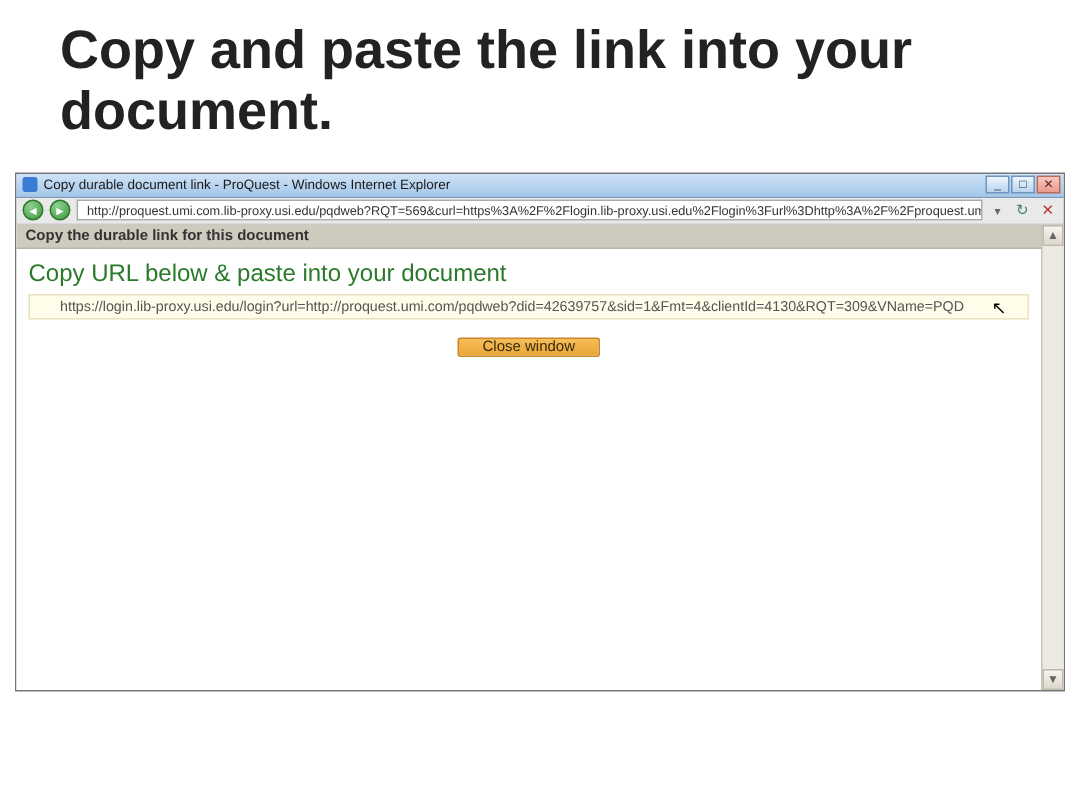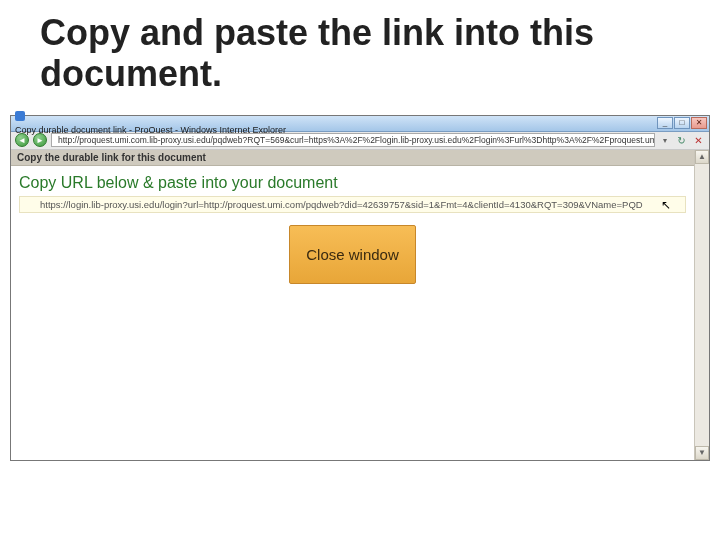--- a/index.html
+++ b/index.html
@@ -31,23 +31,22 @@
     align-items: center;
     justify-content: space-between;
     background: linear-gradient(#cfe3f7, #a4c6e8);
     border-bottom: 1px solid #7a9cc1;
     height: 16px;
     padding: 0 2px 0 4px;
     color: #1a1a1a;
   }
   .titlebar-left {
     display: flex;
-    align-items: flex-start;
+    align-items: flex-end;
     gap: 4px;
-    flex-direction: column;
   }
   .title-favicon {
     width: 10px; height: 10px;
     background: #3a7bd5;
     border-radius: 2px;
   }
   .win-controls {
     display: flex;
     gap: 1px;
   }
@@ -145,43 +144,43 @@
     font-size: 12px;
     color: #000;
   }
   .close-btn-wrap {
     display:flex; justify-content:center; margin-top: 12px;
   }
   .orange-btn {
     background: linear-gradient(#f7bd56, #e8a638);
     border: 1px solid #c7872a;
     color: #3a2a10;
-    font-size: 15px;
-    padding: 20px 16px;
+    font-size: 10px;
+    padding: 0 16px;
     border-radius: 2px;
   }
   .scrollbar-v {
     width: 15px;
     background: #ece9e2;
     border-left: 1px solid #c9c5ba;
     display:flex; flex-direction:column;
     justify-content: space-between;
   }
   .scroll-btn {
     height:14px;
     background: linear-gradient(#f7f5ef,#dcd7ca);
     border:1px solid #bdb8aa;
     display:flex; align-items:center; justify-content:center;
     font-size:8px; color:#666;
   }
 </style>
 </head>
 <body>
 
-<div class="slide-title">Copy and paste the link into this document.</div>
+<div class="slide-title">Copy and paste the link into your document.</div>
 
 <div class="browser-window">
 
   <div class="titlebar">
     <div class="titlebar-left">
       <span class="title-favicon"></span>
       <span>Copy durable document link - ProQuest - Windows Internet Explorer</span>
     </div>
     <div class="win-controls">
       <div class="win-btn">_</div>

